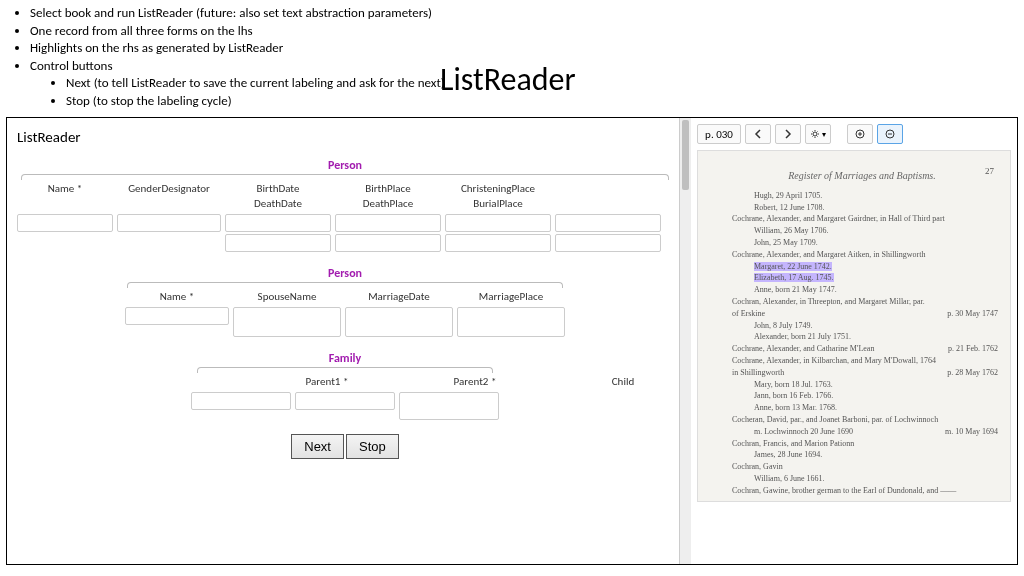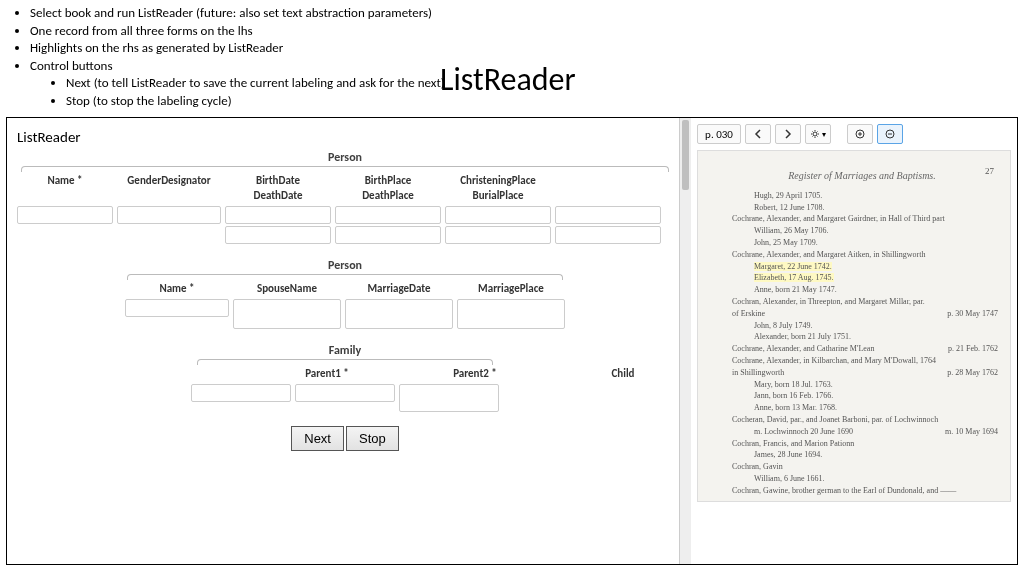--- a/index.html
+++ b/index.html
@@ -5,40 +5,40 @@
 * { box-sizing: border-box; margin: 0; padding: 0; }
 body { font-family: Calibri, Arial, sans-serif; font-size: 13px; color: #000; background: #fff; width: 1024px; height: 576px; overflow: hidden; }
 .top-section { padding: 4px 8px 0 8px; }
 .top-section ul { list-style: disc; margin-left: 22px; }
 .top-section ul ul { list-style: disc; margin-left: 36px; }
 .top-section li { line-height: 1.35; font-size: 13px; }
 .title-lr { position: absolute; left: 440px; top: 60px; font-size: 32px; font-family: Calibri, Arial, sans-serif; }
 .main-frame { border: 1px solid #000; margin: 8px 6px 4px 6px; height: 448px; position: relative; display: flex; }
 .left-pane { width: 672px; padding: 10px 6px 6px 10px; position: relative; }
 .lr-heading { font-size: 15px; margin-bottom: 2px; }
-.group-label { text-align: center; font-size: 12px; font-weight: bold; color: #404040; margin: 4px 0 2px 0; }
+.group-label { text-align: center; font-size: 12px; font-weight: bold; color: #a21caf; margin: 12px 0 2px 0; }
 .bracket { height: 6px; border-top: 1px solid #bbb; border-left: 1px solid #bbb; border-right: 1px solid #bbb; border-radius: 4px 4px 0 0; margin-bottom: 2px; }
 .field-row { display: flex; gap: 4px; margin-bottom: 2px; }
 .field { display: flex; flex-direction: column; }
-.field-label { font-size: 11px; font-weight: bold; color: #333; text-align: center; padding-bottom: 2px; }
+.field-label { font-size: 11px; font-weight: normal; color: #333; text-align: center; padding-bottom: 2px; }
 .field-input { height: 18px; border: 1px solid #ccc; border-radius: 2px; background: #fff; width: 100%; }
 .btn-row { text-align: center; margin-top: 14px; }
 .ctl-btn { display: inline-block; border: 1px solid #555; background: linear-gradient(#f4f4f4,#e2e2e2); padding: 4px 12px; font-size: 13px; cursor: pointer; margin: 0 1px; }
 .scrollbar { width: 12px; background: #eee; border-left: 1px solid #ccc; display: flex; flex-direction: column; }
 .scroll-thumb { background: #bfbfbf; height: 70px; margin: 2px; border-radius: 2px; }
 .right-pane { flex: 1; padding: 6px 6px 6px 6px; position: relative; }
 .toolbar { display: flex; justify-content: flex-start; gap: 4px; margin-bottom: 6px; }
 .tb-btn { border: 1px solid #ccc; background: #fafafa; height: 20px; min-width: 26px; font-size: 11px; display: flex; align-items: center; justify-content: center; cursor: pointer; border-radius: 2px; padding: 0 4px; }
 .tb-btn.primary { border-color: #5aa4e6; background: #eaf3fc; }
 .doc-page { background: #f4f3ef; height: 352px; border: 1px solid #ddd; padding: 18px 12px 8px 28px; font-family: Georgia, 'Times New Roman', serif; font-size: 8px; color: #555; line-height: 1.35; position: relative; overflow: hidden; }
 .doc-title { text-align: center; font-style: italic; font-size: 10px; margin-bottom: 8px; color: #666; }
 .pgnum { position: absolute; right: 16px; top: 14px; font-size: 9px; }
 .entry { margin-bottom: 1px; padding-left: 6px; }
 .entry.indent { padding-left: 28px; }
-.hl { background: #fef9c3; }
+.hl { background: #c4b5fd; }
 .pgright { float: right; }
 .svgicon { width: 10px; height: 10px; }
 </style>
 </head>
 <body>
 
 <div class="top-section">
   <ul>
     <li>Select book and run ListReader (future: also set text abstraction parameters)</li>
     <li>One record from all three forms on the lhs</li>

